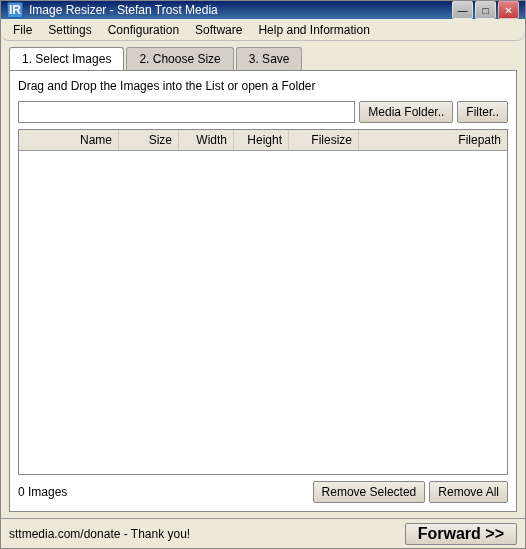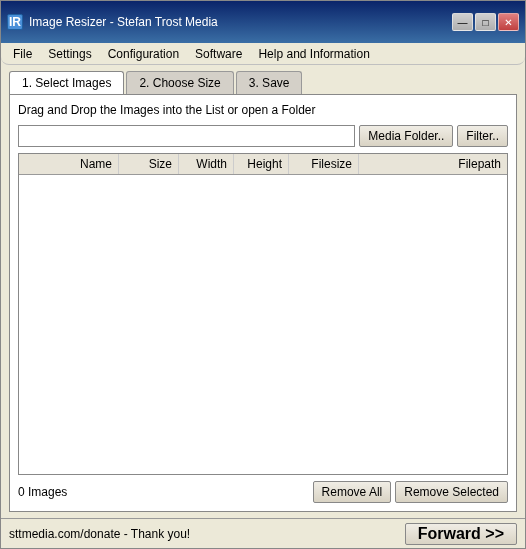--- a/index.html
+++ b/index.html
@@ -23,21 +23,21 @@
       background: #ece9d8;
       border: 1px solid #888;
       display: flex;
       flex-direction: column;
     }
 
     
     .title-bar {
       background: linear-gradient(to bottom, #0a246a 0%, #3a6ea5 100%);
       color: white;
-      height: 42px;
+      height: 18px;
       display: flex;
       align-items: center;
       padding: 0 6px;
       justify-content: space-between;
       flex-shrink: 0;
     }
 
     .title-bar-left {
       display: flex;
       align-items: center;
@@ -323,22 +323,22 @@
           <div class="table-header-cell">Width</div>
           <div class="table-header-cell">Height</div>
           <div class="table-header-cell">Filesize</div>
           <div class="table-header-cell">Filepath</div>
         </div>
         <div class="table-body"></div>
       </div>
 
       <div class="bottom-bar">
         <span class="image-count">0 Images</span>
+        <button class="btn">Remove Selected</button>
         <button class="btn">Remove All</button>
-        <button class="btn">Remove Selected</button>
       </div>
 
     </div>
   </div>
 
   <div class="status-bar">
     <span class="status-text">sttmedia.com/donate - Thank you!</span>
     <button class="forward-btn">Forward &gt;&gt;</button>
   </div>
 

